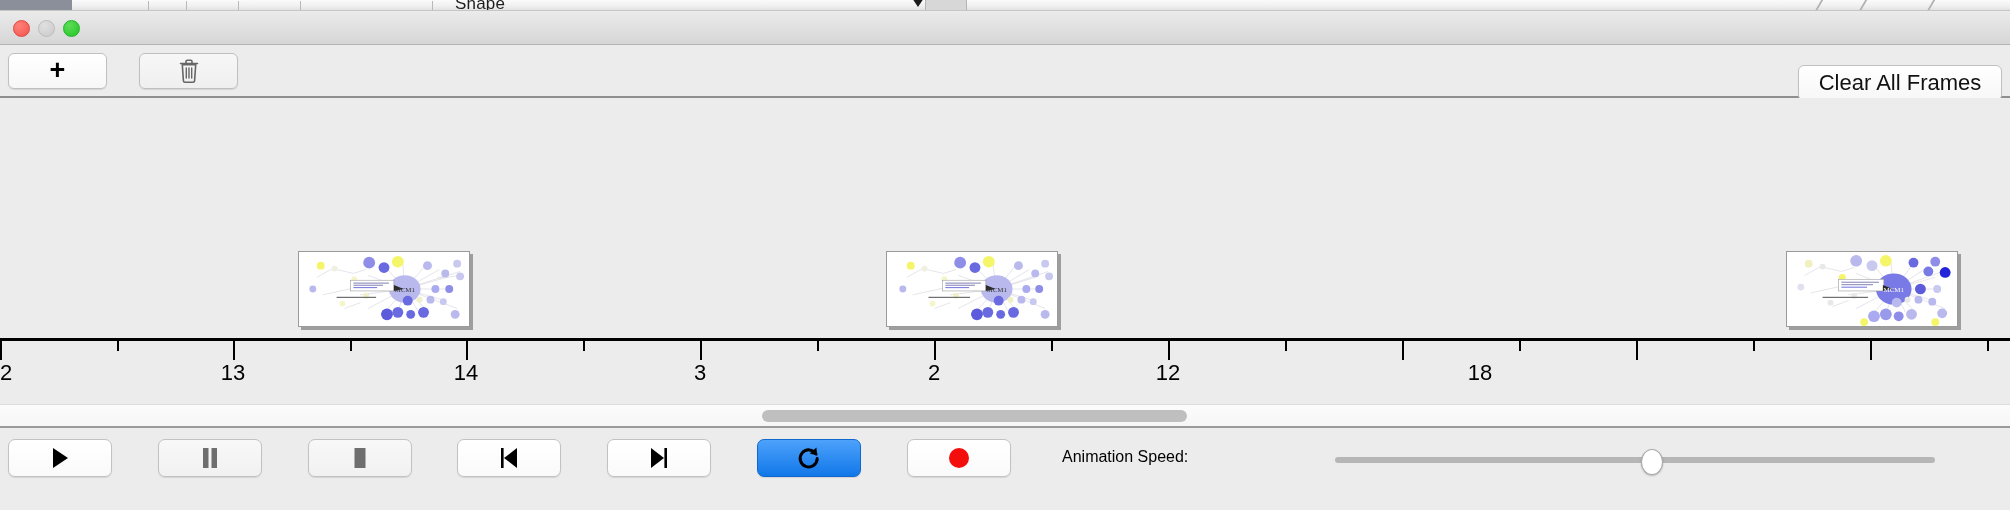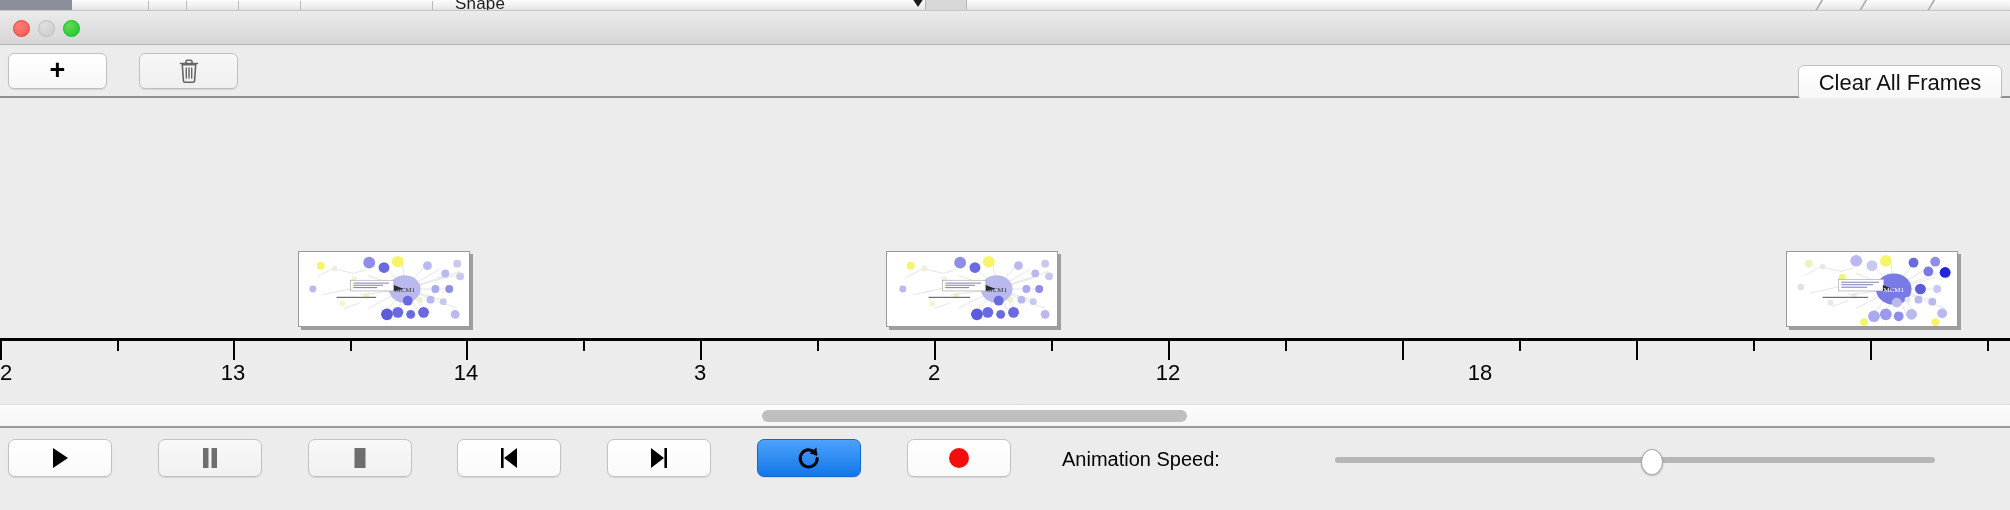--- a/index.html
+++ b/index.html
@@ -145,21 +145,21 @@
     background: linear-gradient(180deg,#ffffff 0%, #fafafa 100%);
     box-shadow: 0 1px 1px rgba(0,0,0,.10);
     display:flex; align-items:center; justify-content:center; cursor: default;
   }
   .pbtn.dim { background: linear-gradient(180deg,#f8f8f8 0%,#f1f1f1 100%); }
   .pbtn.active {
     background: linear-gradient(180deg,#4da2fb 0%, #1177e8 100%);
     border: 1px solid #1168cf;
   }
   .speed-label {
-    position: absolute; top: 20px; font-size: 20px; color: #000; white-space: nowrap;
+    position: absolute; top: 20px; font-size: 16px; color: #000; white-space: nowrap;
   }
   .slider { position: absolute; top: 29px; height: 6px; border-radius: 3px; background: #b6b6b6; }
   .slider-knob {
     position: absolute; top: 21px; width: 22px; height: 26px; border-radius: 50%;
     background: #fff; border: 1px solid #a9a9a9; box-shadow: 0 1px 2px rgba(0,0,0,.22);
   }
 </style>
 </head>
 <body>
 

